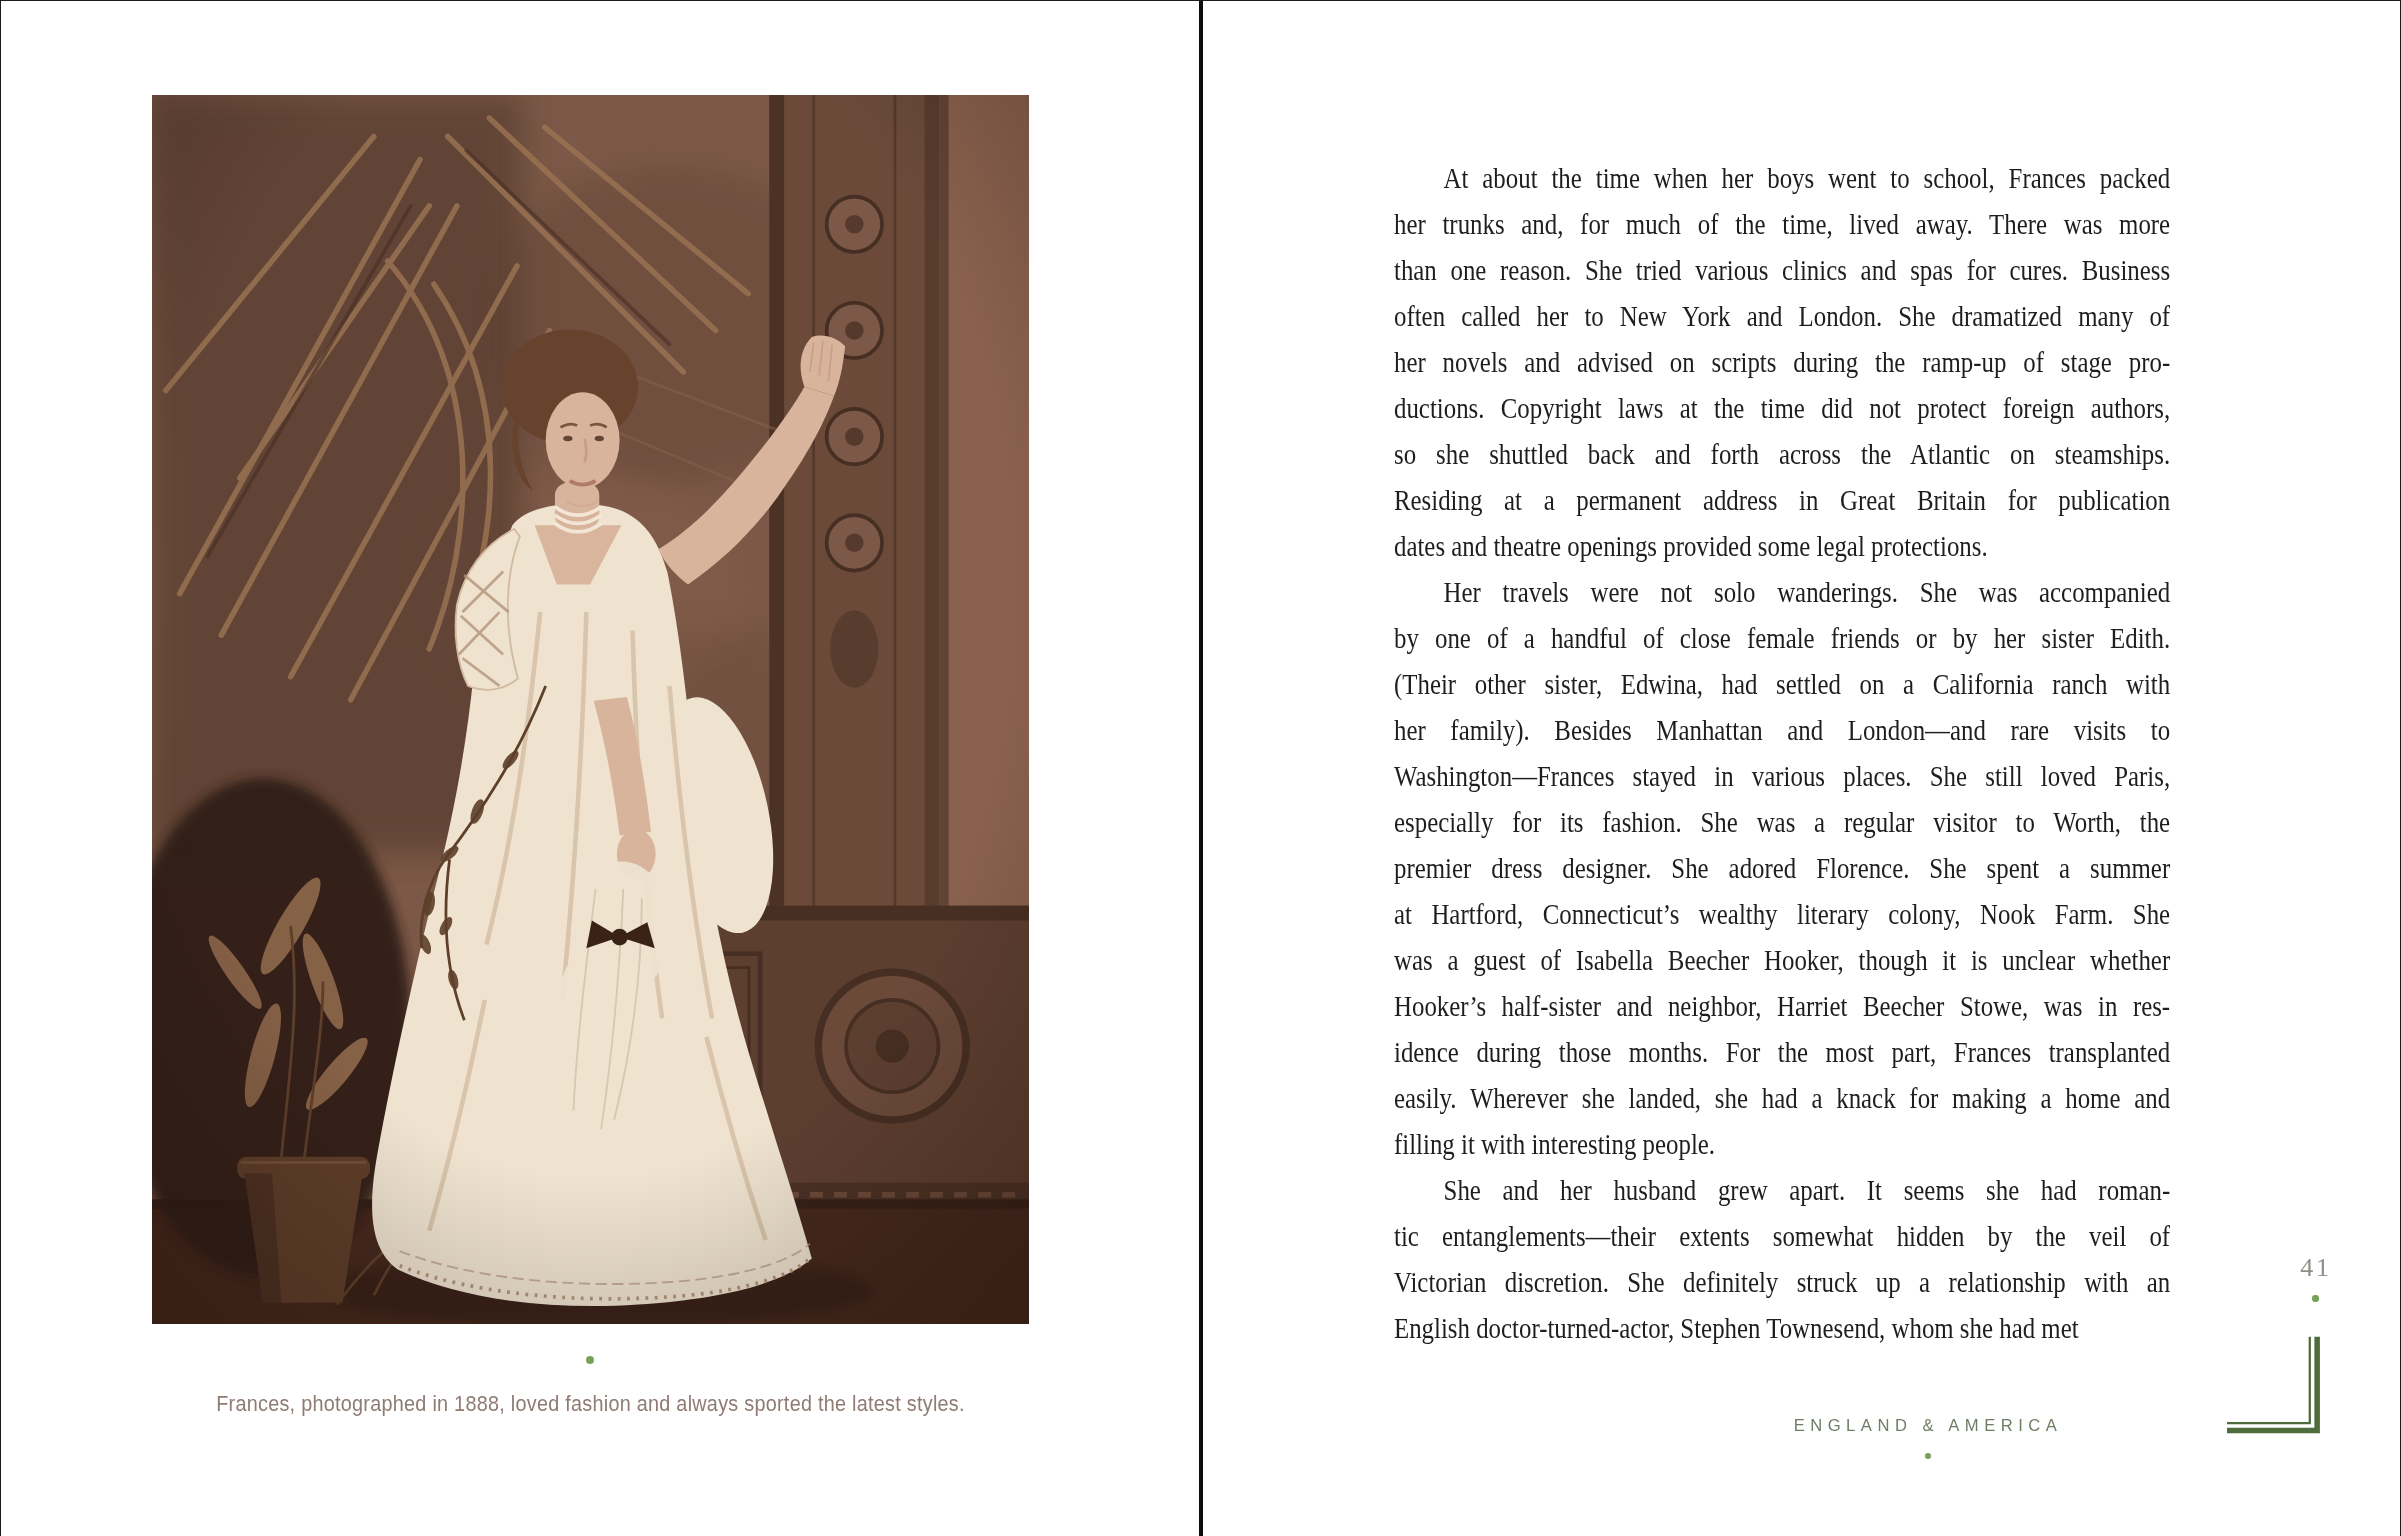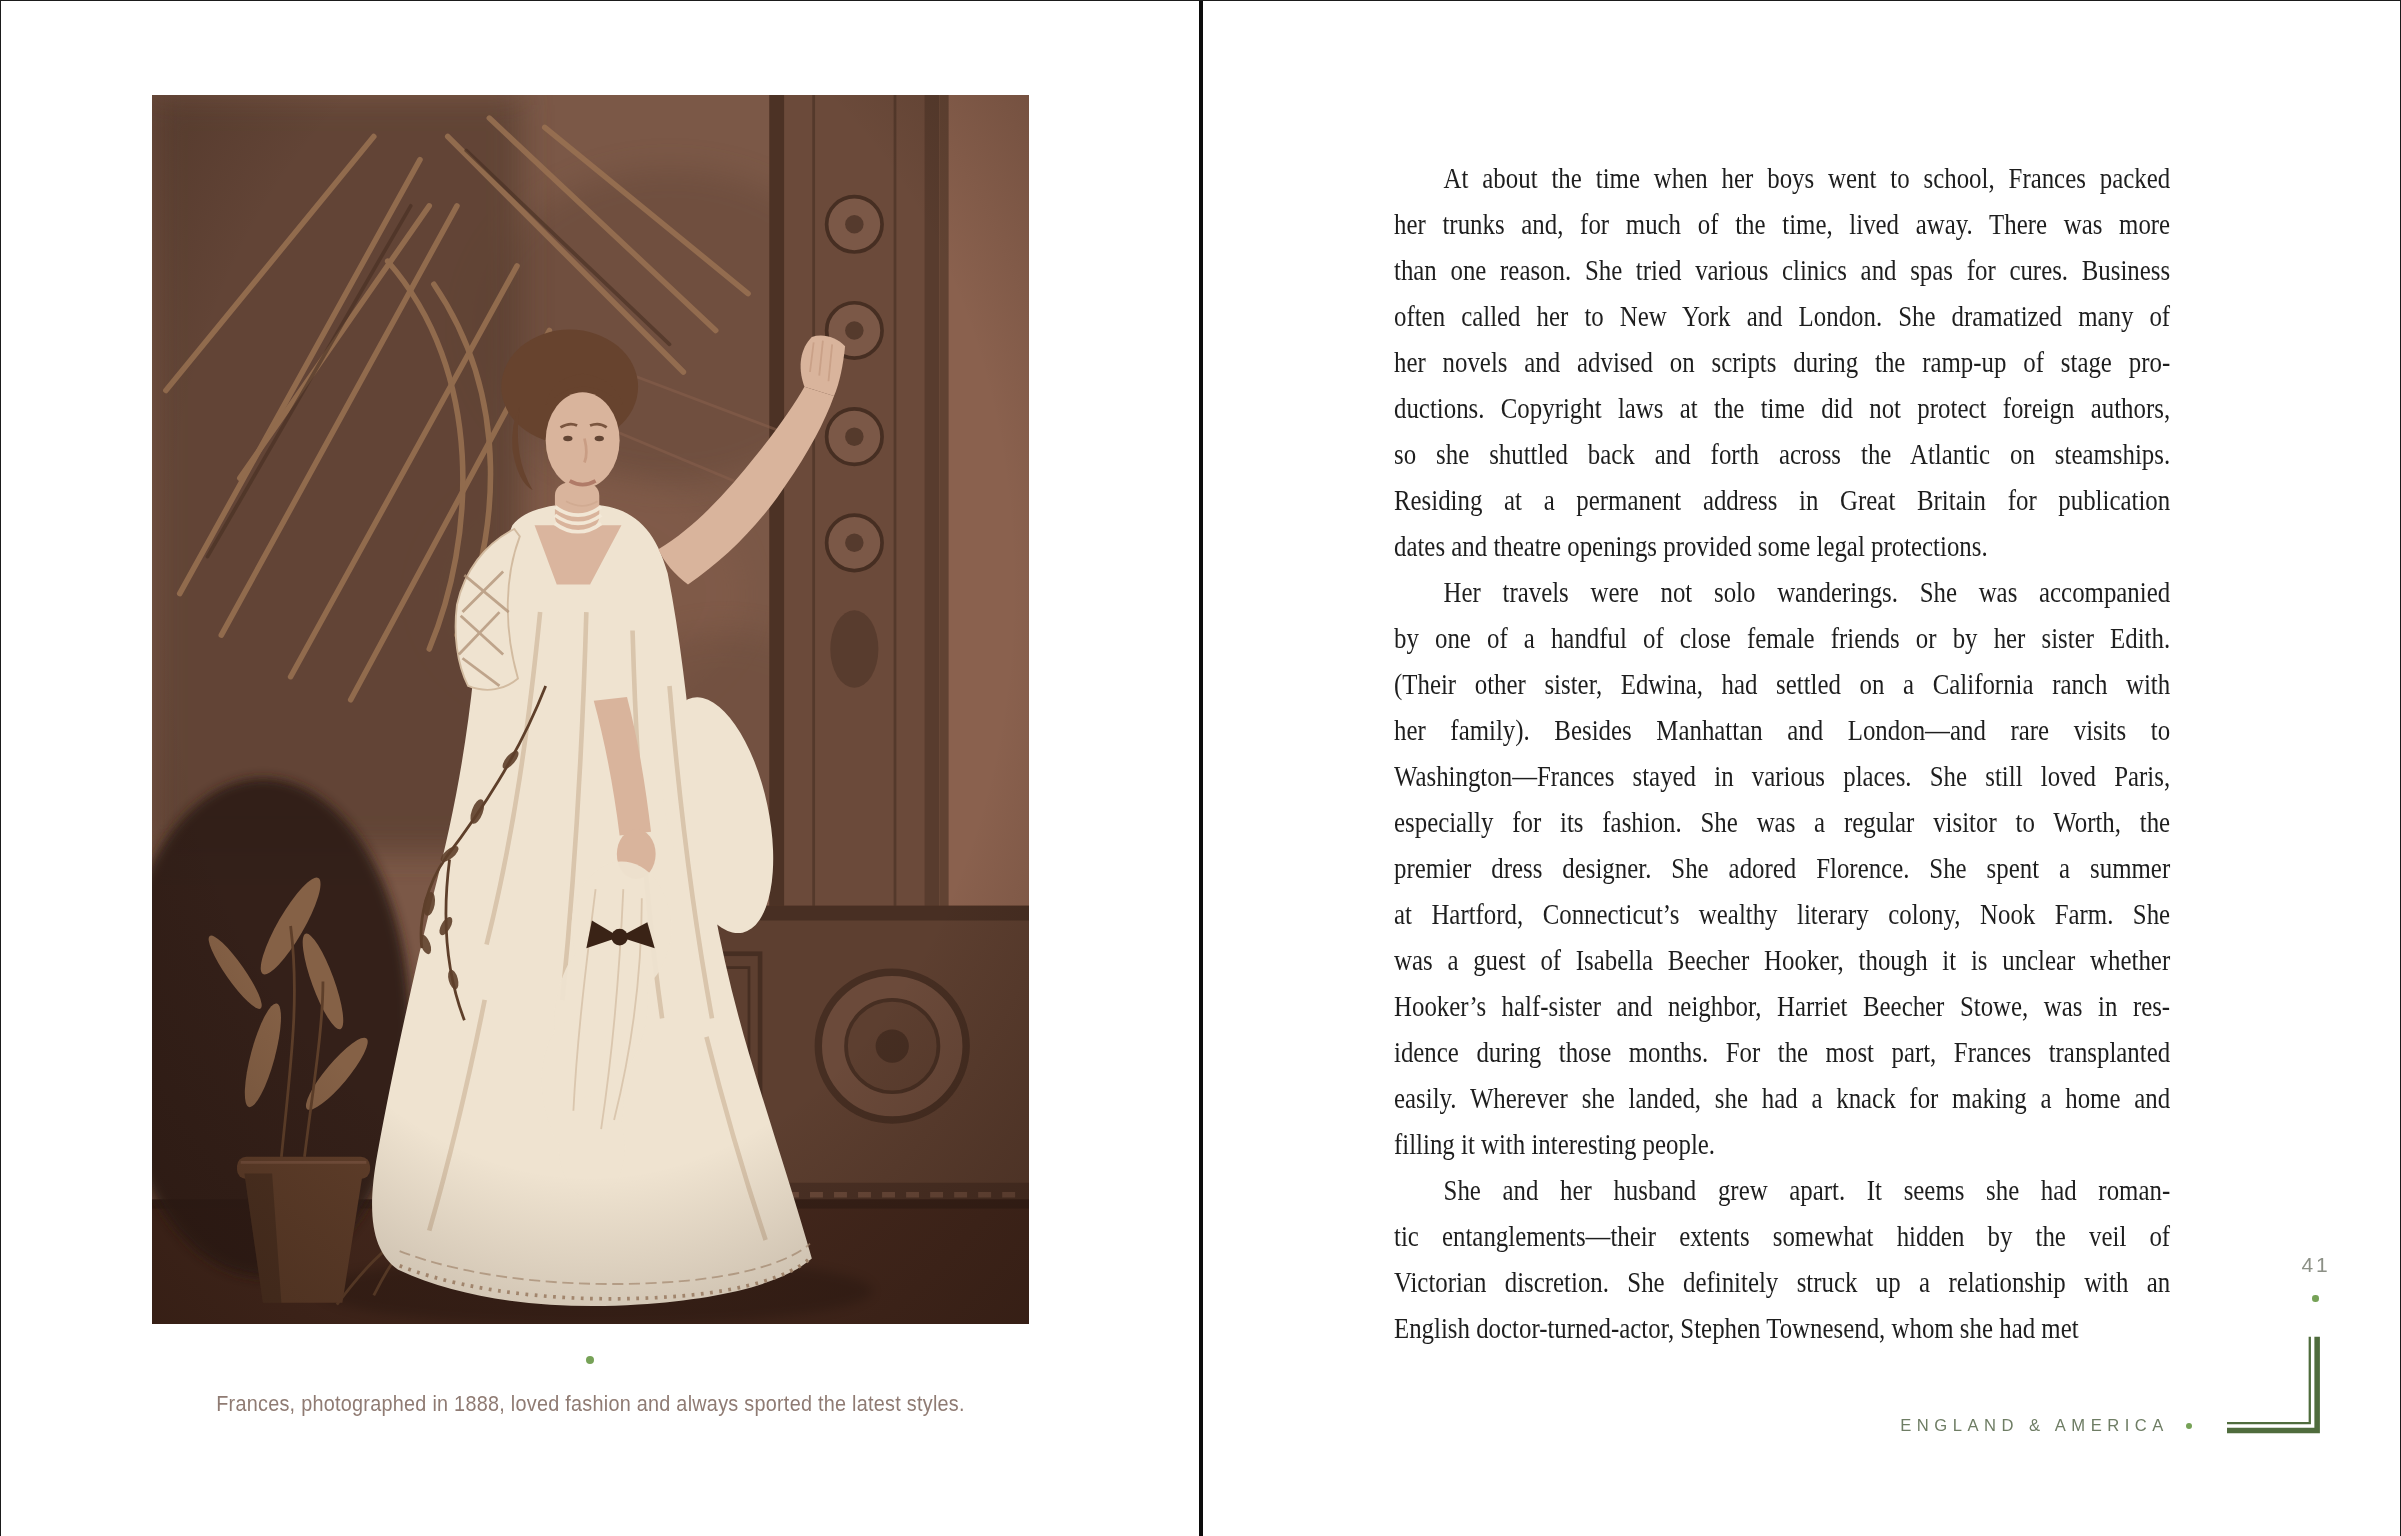--- a/index.html
+++ b/index.html
@@ -43,34 +43,35 @@
   }
   .textblock .line{
     text-align:justify;text-align-last:justify;
     white-space:normal;
   }
   .textblock .line.last{text-align:left;text-align-last:left;}
   .textblock .line.indent{text-indent:59px;}
   .pagenum{
     position:absolute;left:2280px;top:1252px;width:70px;
     text-align:center;
-    font-family:Liberation Sans, sans-serif;
-    font-size:21px;letter-spacing:2.8px;
+    font-family:Liberation Serif, serif;
+    font-size:26px;letter-spacing:2.8px;
     color:var(--pageNumGrey,#8c9086);
   }
   .pagenum-dot{
     position:absolute;left:2311px;top:1294px;width:6.5px;height:6.5px;border-radius:50%;
     background:var(--accentGreen,#76a257);
   }
   .footer{
     position:absolute;left:1663px;top:1415px;width:528px;
     display:flex;justify-content:flex-end;align-items:center;gap:16.6px;
     font-family:"Liberation Sans","DejaVu Sans",sans-serif;
     font-size:16.6px;letter-spacing:5.5px;
     color:var(--footerSage,#6e7d64);
+    flex-direction:column;
   }
   .footer-dot{
     width:6.5px;height:6.5px;border-radius:50%;
     background:var(--accentGreen,#76a257);flex:0 0 auto;
   }
   .corner-rule{
     position:absolute;left:2222px;top:1332px;width:100px;height:103px;
   }
   .corner-rule polyline{stroke:var(--bracketGreen,#4f6c3d);fill:none;}
 </style>

